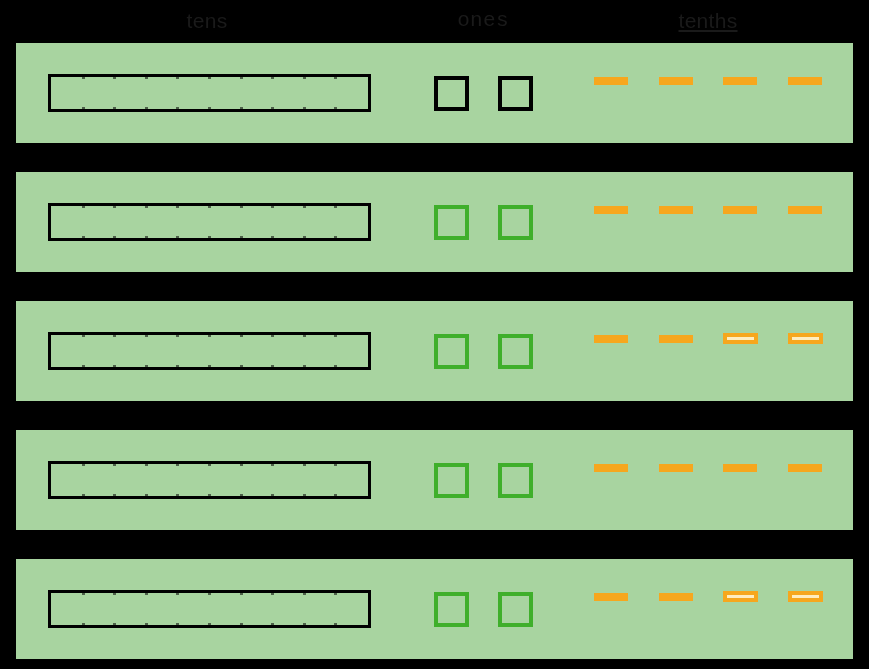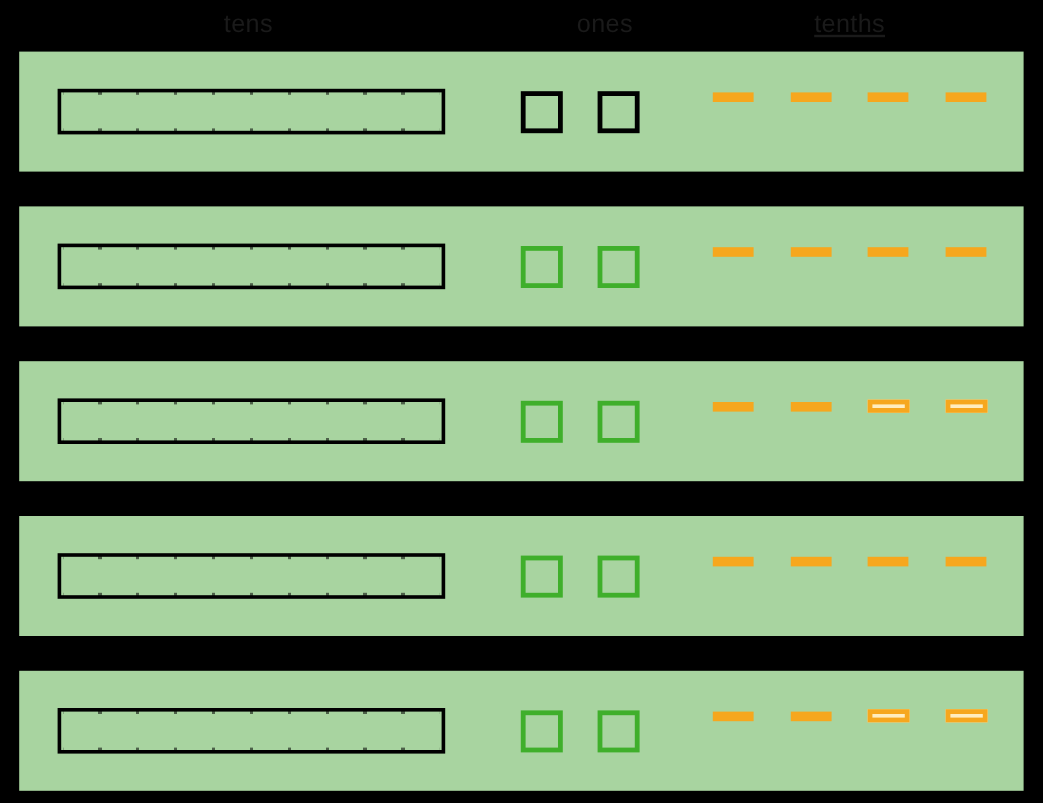--- a/index.html
+++ b/index.html
@@ -11,21 +11,21 @@
   }
   .stage{position:absolute;inset:0;}
   
   .hdr{
     position:absolute;top:9px;transform:translateX(-50%);
     font-size:21px;line-height:24px;letter-spacing:.3px;
     color:var(--header-text,#1a1a1a);
     white-space:nowrap;
   }
   .hdr-tens{left:207px;}
-  .hdr-ones{left:504px;}
+  .hdr-ones{left:483px;font-family:Liberation Mono, monospace;}
   .hdr-tenths{left:708px;text-decoration:underline;}
   
   .rows{position:absolute;inset:0;}
   .row{
     position:absolute;left:16px;width:837px;height:100px;
     background:var(--row-bg,#a8d4a0);
   }
   .row:nth-child(1){top:43px;}
   .row:nth-child(2){top:172px;}
   .row:nth-child(3){top:301px;}

